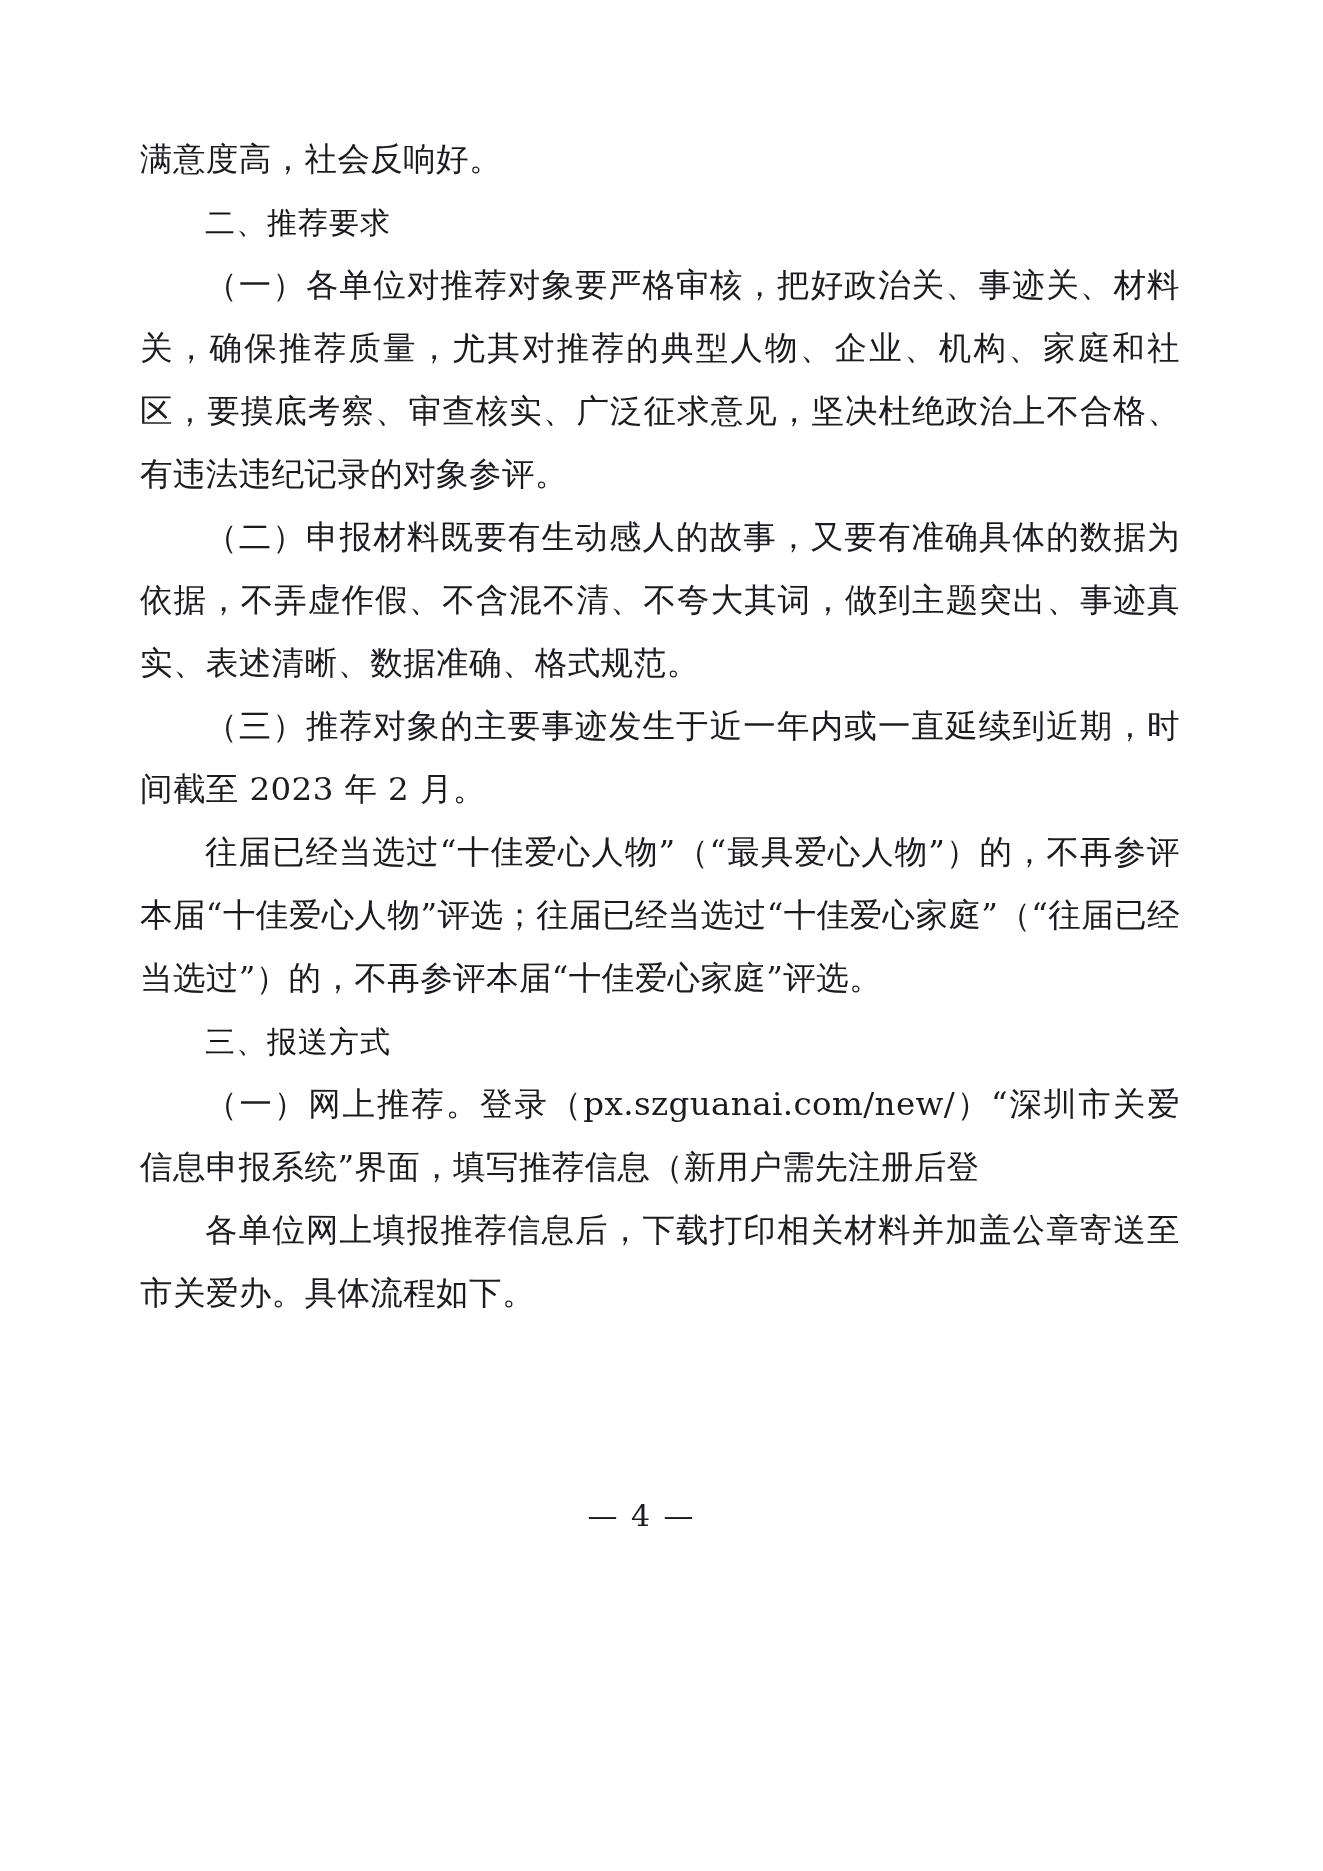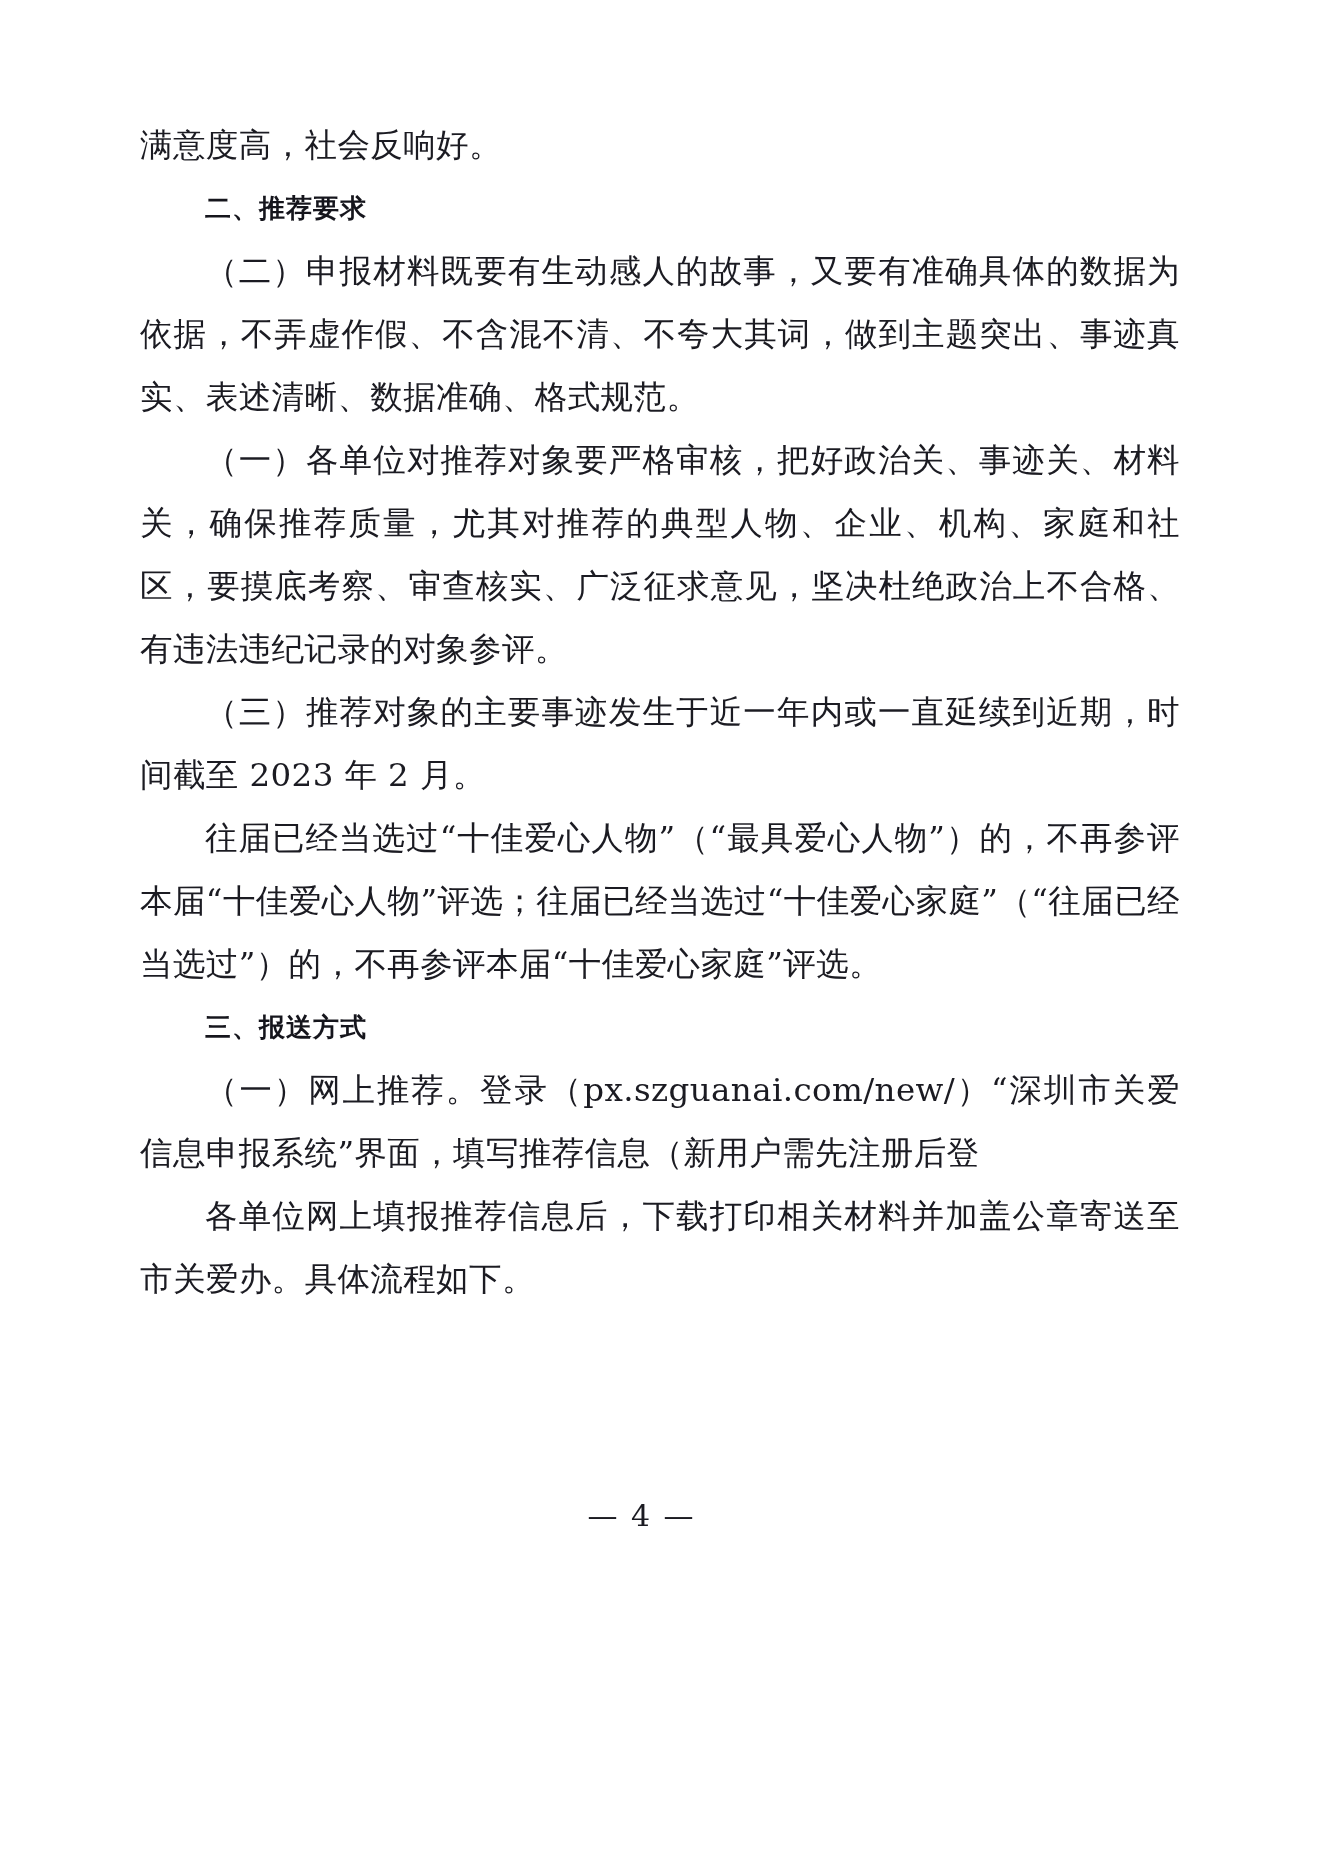--- a/index.html
+++ b/index.html
@@ -13,39 +13,39 @@
     height: 1871px;
     background: #ffffff;
     margin: 0 auto;
     overflow: hidden;
     font-family: "DejaVu Serif", "Liberation Serif", serif;
     color: #1b1b22;
   }
   .content {
     position: absolute;
     left: 140px;
-    top: 114px;
+    top: 128px;
     width: 1040px;
   }
   .para {
     font-size: 32.5px;
     line-height: 63px;
     letter-spacing: 0.4px;
     text-align: justify;
     text-justify: inter-ideograph;
     margin: 0;
     color: #1b1b22;
   }
   .indent {
     text-indent: 65px;
   }
   .heading {
-    font-size: 26px;
+    font-size: 30px;
     line-height: 63px;
-    font-weight: bold;
+    font-weight: normal;
     text-indent: 65px;
     margin: 0;
     letter-spacing: 1px;
     color: #15151c;
   }
   .pagenum {
     position: absolute;
     left: 0;
     right: 0;
     top: 1498px;
@@ -60,22 +60,22 @@
     margin-left: -40px;
   }
 </style>
 </head>
 <body>
 
 <div class="page">
   <div class="content">
     <p class="para">满意度高，社会反响好。</p>
     <p class="heading">二、推荐要求</p>
+    <p class="para indent">（一）各单位对推荐对象要严格审核，把好政治关、事迹关、材料关，确保推荐质量，尤其对推荐的典型人物、企业、机构、家庭和社区，要摸底考察、审查核实、广泛征求意见，坚决杜绝政治上不合格、有违法违纪记录的对象参评。</p>
     <p class="para indent">（二）申报材料既要有生动感人的故事，又要有准确具体的数据为依据，不弄虚作假、不含混不清、不夸大其词，做到主题突出、事迹真实、表述清晰、数据准确、格式规范。</p>
-    <p class="para indent">（一）各单位对推荐对象要严格审核，把好政治关、事迹关、材料关，确保推荐质量，尤其对推荐的典型人物、企业、机构、家庭和社区，要摸底考察、审查核实、广泛征求意见，坚决杜绝政治上不合格、有违法违纪记录的对象参评。</p>
     <p class="para indent">（三）推荐对象的主要事迹发生于近一年内或一直延续到近期，时间截至 2023 年 2 月。</p>
     <p class="para indent">往届已经当选过“十佳爱心人物”（“最具爱心人物”）的，不再参评本届“十佳爱心人物”评选；往届已经当选过“十佳爱心家庭”（“往届已经当选过”）的，不再参评本届“十佳爱心家庭”评选。</p>
     <p class="heading">三、报送方式</p>
     <p class="para indent">（一）网上推荐。登录（px.szguanai.com/new/）“深圳市关爱信息申报系统”界面，填写推荐信息（新用户需先注册后登</p>
     <p class="para indent">各单位网上填报推荐信息后，下载打印相关材料并加盖公章寄送至市关爱办。具体流程如下。</p>
   </div>
   <div class="pagenum">
     <span>— 4 —</span>
   </div>
 </div>

